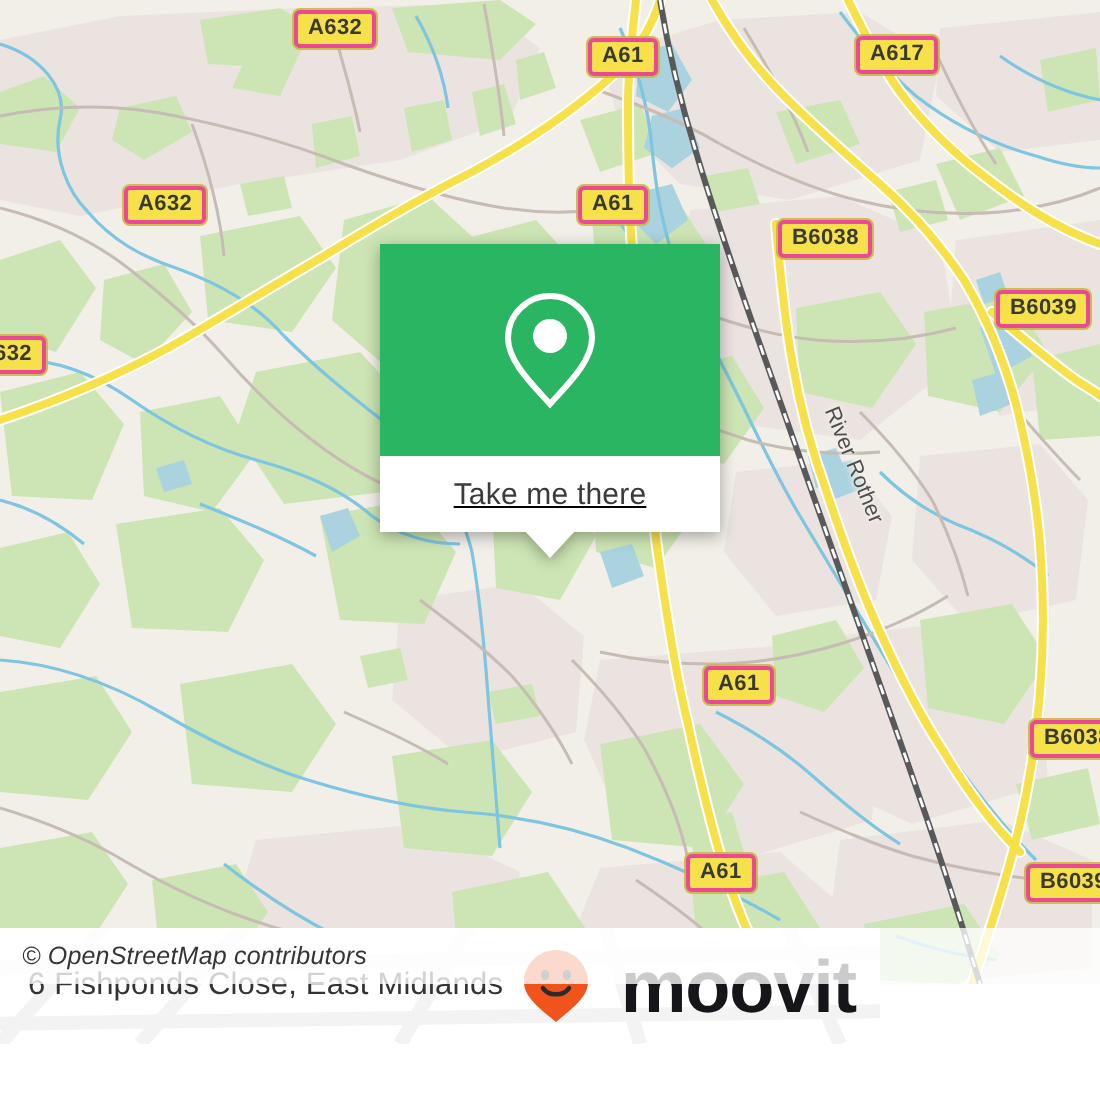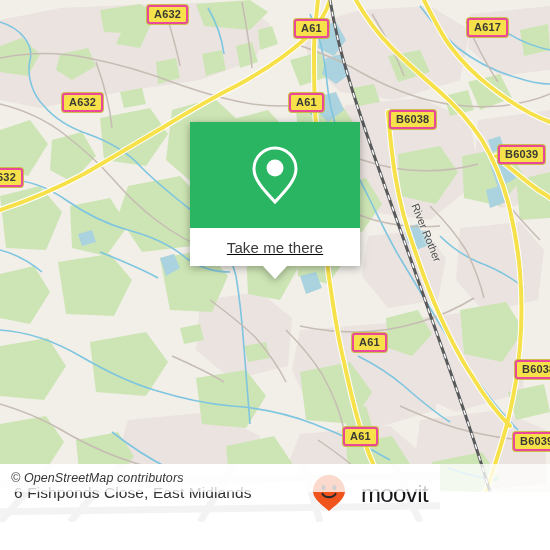--- a/index.html
+++ b/index.html
@@ -142,22 +142,22 @@
     z-index: 2;
   }
   #brand {
     position: relative;
     display: flex;
     align-items: center;
     padding-right: 12px;
     z-index: 2;
   }
   #brand-text {
-    font-size: 24px;
-    font-weight: normal;
+    font-size: 37px;
+    font-weight: bold;
     color: #16161a;
     letter-spacing: -0.6px;
     line-height: 31px;
     margin-left: 15px;
   }
 </style>
 </head>
 <body>
 
 <div id="app">
@@ -358,21 +358,21 @@
 
       </g>
     </svg>
 
     <div id="shield-layer">
         <div class="shield" style="left: 147px; top: 5px;">A632</div>
         <div class="shield" style="left: 62px; top: 93px;">A632</div>
         <div class="shield" style="left: -10px; top: 168px;">632</div>
         <div class="shield" style="left: 294px; top: 19px;">A61</div>
         <div class="shield" style="left: 289px; top: 93px;">A61</div>
-        <div class="shield" style="left: 467px; top: 18px;">A617</div>
+        <div class="shield" style="left: 428px; top: 18px;">A617</div>
         <div class="shield" style="left: 389px; top: 110px;">B6038</div>
         <div class="shield" style="left: 498px; top: 145px;">B6039</div>
         <div class="shield" style="left: 352px; top: 333px;">A61</div>
         <div class="shield" style="left: 343px; top: 427px;">A61</div>
         <div class="shield" style="left: 515px; top: 360px;">B6038</div>
         <div class="shield" style="left: 513px; top: 432px;">B6039</div>
       </div>
 
     <div id="waterlabel-layer">
         <div class="rivlabel" style="left: 415px; top: 198px; transform: rotate(68deg); transform-origin: left center;">River Rother</div>

